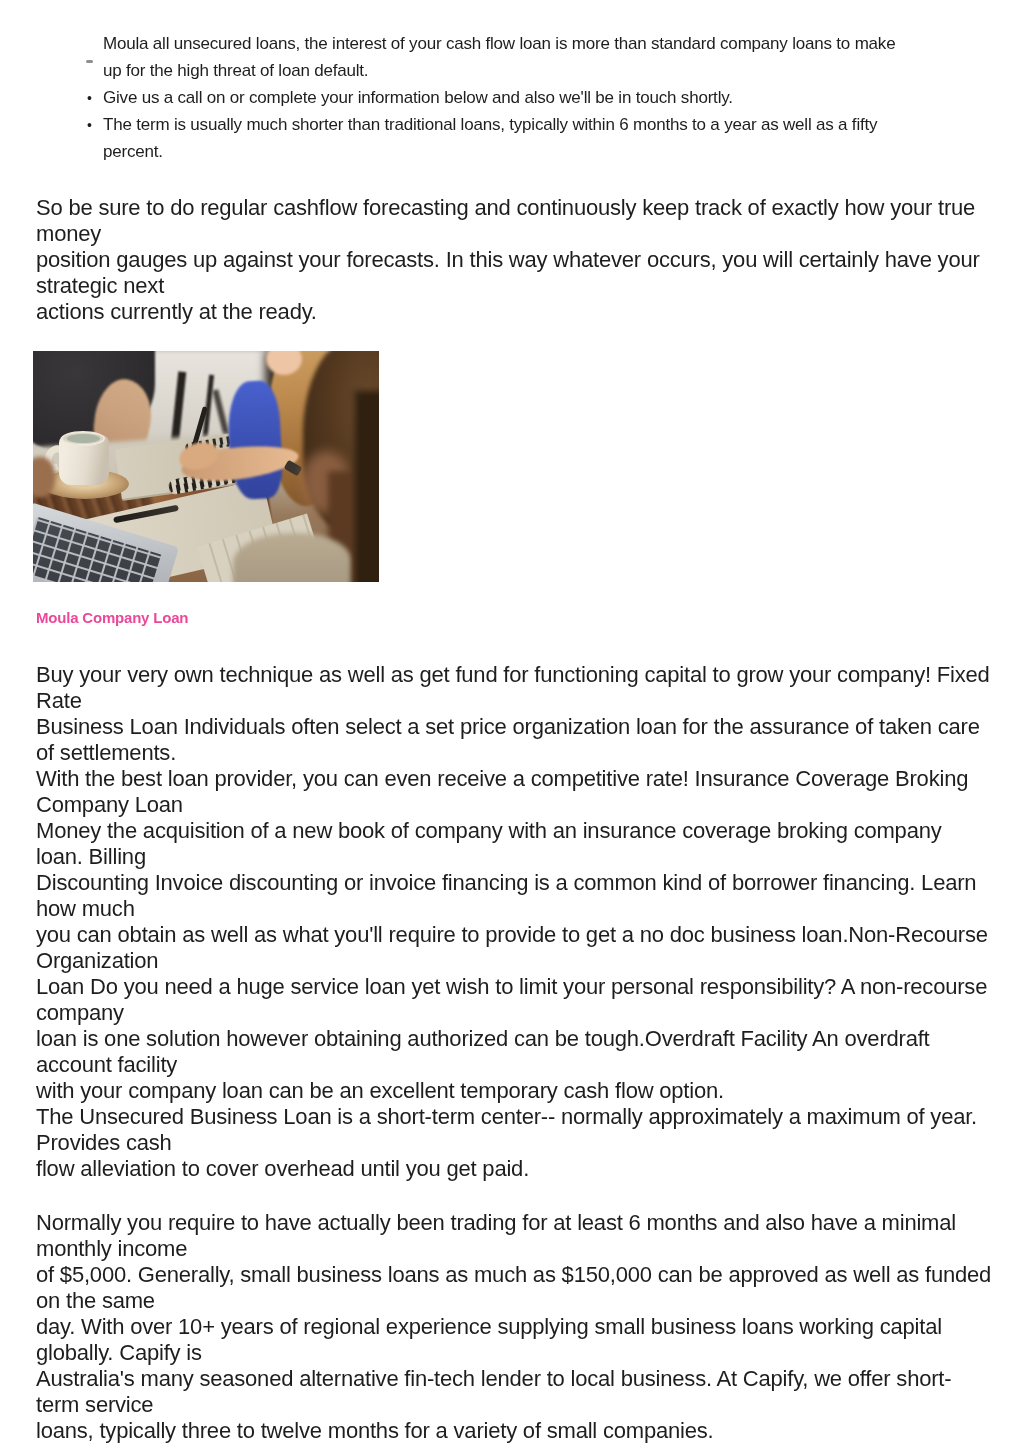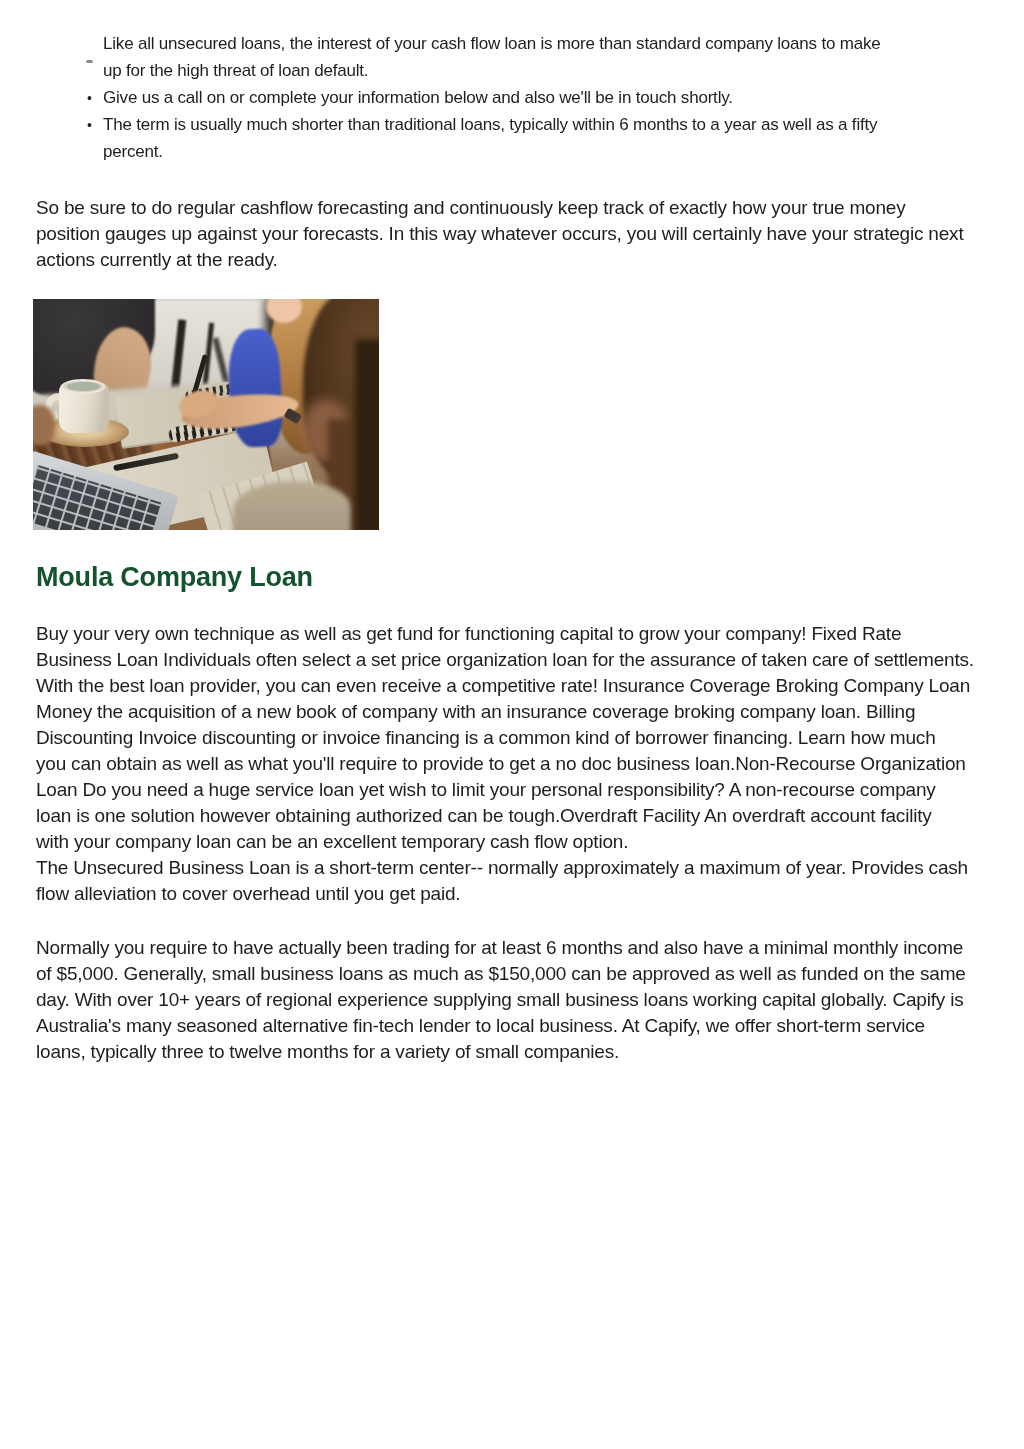--- a/index.html
+++ b/index.html
@@ -26,31 +26,31 @@
     position:relative;
     padding-left:67px;
     font-size:17px; line-height:27px; letter-spacing:-0.2px;
   }
   .blist .li .bullet {
     position:absolute; left:51px; top:1px;
     font-size:14px; line-height:27px; color:#1e1e1e;
   }
   .li-text { white-space:pre-wrap; }
   .para {
-    font-size:19px; line-height:26px; letter-spacing:-0.2px;
+    font-size:22px; line-height:26px; letter-spacing:-0.2px;
     white-space:pre-wrap;
   }
   .para-cashflow { margin-top:30px; }
   .para-loantypes { margin-top:30px; }
   .para-unsecured { }
   .para-capify   { margin-top:28px; }
   .heading {
-    margin-top:33px;
-    font-size:27px; line-height:28px; font-weight:700;
-    letter-spacing:-0.2px; color:#14532d;
+    margin-top:22px;
+    font-size:15px; line-height:28px; font-weight:700;
+    letter-spacing:-0.2px; color:#ec4899;
   }
 
   
   .photo {
     position:relative;
     width:346px; height:231px;
     margin:26px 0 0 -3px;
     overflow:hidden;
     background:linear-gradient(180deg,#bdb9b0 0%,#c6c1b7 40%,#b3a390 55%,#96785a 72%,#8a6544 100%);
   }
@@ -150,21 +150,21 @@
 </style>
 </head>
 <body>
 
 <div class="page">
 
   <div class="stray-mark"></div>
 
   <div class="blist">
     <div class="li">
-      <span class="li-text">Like all unsecured loans, the interest of your cash flow loan is more than standard company loans to make
+      <span class="li-text">Moula all unsecured loans, the interest of your cash flow loan is more than standard company loans to make
 up for the high threat of loan default.</span>
     </div>
     <div class="li">
       <span class="bullet">•</span>
       <span class="li-text">Give us a call on or complete your information below and also we'll be in touch shortly.</span>
     </div>
     <div class="li">
       <span class="bullet">•</span>
       <span class="li-text">The term is usually much shorter than traditional loans, typically within 6 months to a year as well as a fifty
 percent.</span>

